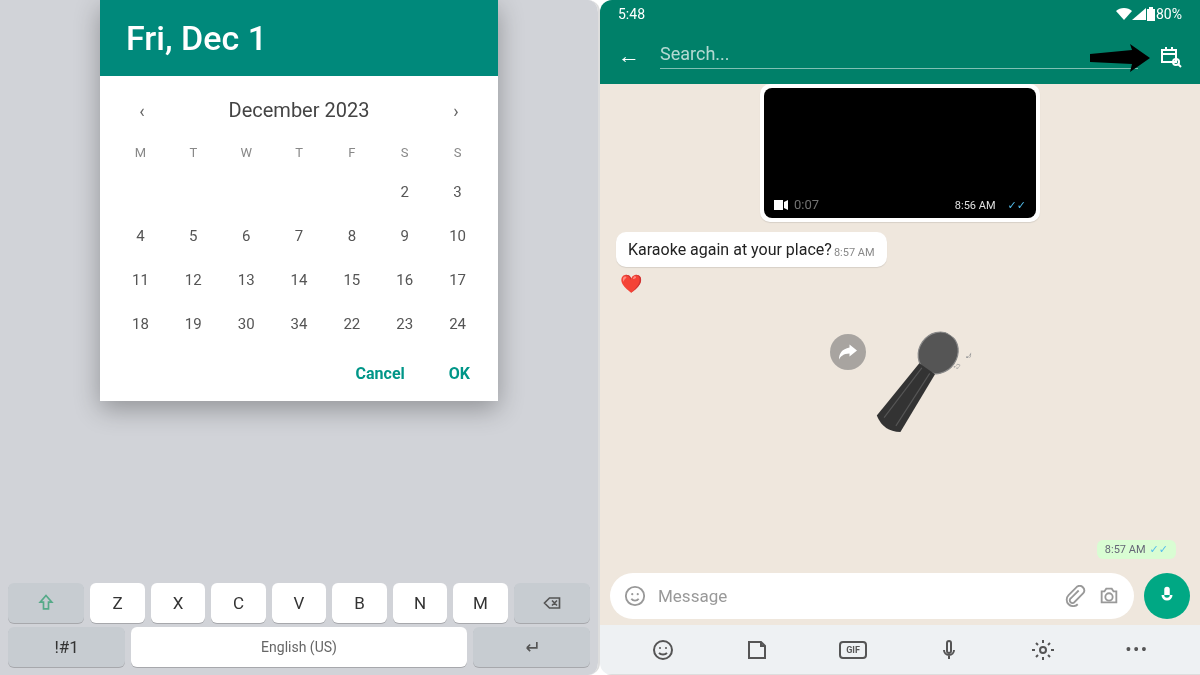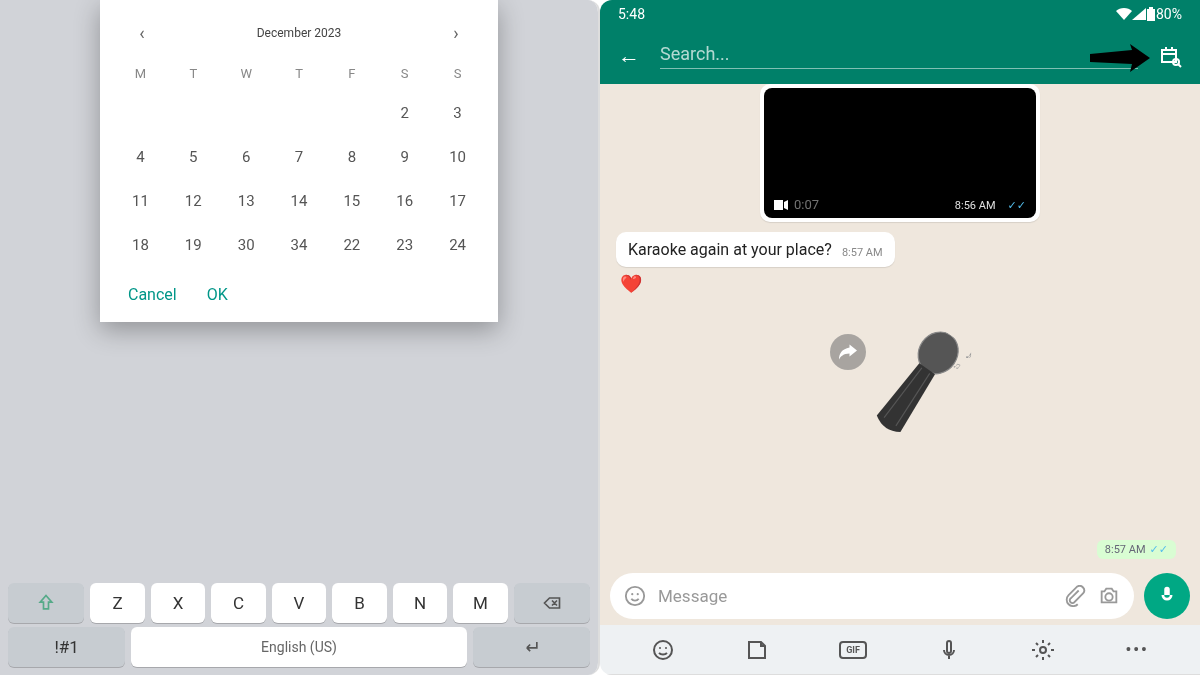--- a/index.html
+++ b/index.html
@@ -16,49 +16,49 @@
 .kkey{flex:1;height:40px;background:#fff;border-radius:6px;display:flex;align-items:center;justify-content:center;font-size:17px;color:#333;box-shadow:0 1px 0 rgba(0,0,0,.2)}
 .kkey.wide{flex:1.4;background:#c7ccd1}
 .kkey.space{flex:4;font-size:14px;color:#666}
 .kkey svg{width:20px;height:20px}
 
 .datepicker{position:absolute;top:0;left:100px;right:100px;background:#fff;box-shadow:0 8px 24px rgba(0,0,0,.3)}
 .dp-header{background:#00897b;color:#fff;padding:18px 26px}
 .dp-header-text{font-size:34px;font-weight:500}
 .dp-nav{display:flex;align-items:center;justify-content:space-between;padding:22px 30px 12px}
 .dp-nav-arrow{width:24px;text-align:center;color:#666;font-size:18px;cursor:pointer}
-.dp-month{color:#444;font-size:12px}
+.dp-month{color:#444;font-size:20px}
 .dp-grid{padding:0 14px 6px}
 .dp-row{display:flex}
 .dp-cell{flex:1;height:44px;display:flex;align-items:center;justify-content:center;font-size:15px;color:#555}
 .dp-dow{color:#888;font-size:13px;height:36px}
 .dp-cell.sel{position:relative;color:#fff}
 .dp-cell.sel::before{content:"";position:absolute;width:36px;height:36px;background:#009688;border-radius:50%;z-index:-1}
 .dp-cell.sel span{position:relative;z-index:1}
-.dp-actions{display:flex;gap:30px;padding:12px 28px 18px;color:#009688;font-size:16px;font-weight:400}
+.dp-actions{display:flex;justify-content:flex-end;gap:44px;padding:12px 28px 18px;color:#009688;font-size:16px;font-weight:700}
 
 
 .status-bar{height:28px;background:#008069;color:#ffffff;display:flex;align-items:center;justify-content:space-between;padding:0 18px;font-size:14px}
 .status-icons{display:flex;align-items:center;gap:0}
 .wa-header{height:56px;background:#008069;color:#fff;display:flex;align-items:center;padding:0 18px;gap:20px;position:relative}
 .wa-back{font-size:22px}
 .wa-search-wrap{flex:1;border-bottom:1px solid rgba(255,255,255,.5);padding-bottom:4px}
 .wa-search{background:none;border:none;color:#fff;font-size:18px;width:100%;outline:none}
 .wa-search::placeholder{color:rgba(255,255,255,.7)}
 .wa-calsearch{width:24px;height:24px}
 .arrow-annot{position:absolute;right:50px;top:16px;z-index:5}
 
 .chat-body{background:#efe7dd;height:calc(675px - 28px - 56px - 58px - 50px);padding:0 16px;position:relative;overflow:hidden}
 .vid-bubble{margin:0 auto 10px;width:280px;background:#fff;border-radius:10px;padding:4px;box-shadow:0 1px 1px rgba(0,0,0,.1)}
 .vid-inner{background:#000;height:130px;border-radius:8px;position:relative}
 .vid-meta{position:absolute;bottom:6px;left:10px;color:#737373;font-size:13px;display:flex;align-items:center;gap:6px}
 .vid-time{position:absolute;bottom:6px;right:10px;color:#e0e0e0;font-size:11px;display:flex;align-items:center;gap:12px}
 .ticks{color:#53bdeb}
 .in-bubble{background:#fff;border-radius:10px;padding:8px 12px;display:inline-block;box-shadow:0 1px 1px rgba(0,0,0,.1);position:relative;margin-bottom:6px}
-.in-bubble-row{display:flex;align-items:flex-end;gap:10px}
+.in-bubble-row{display:flex;align-items:flex-end;gap:2px}
 .in-text{font-size:16px;color:#222}
 .in-time{font-size:11px;color:#888}
 .heart{font-size:18px;margin-left:4px}
 .sticker-block{margin-top:30px;text-align:center;position:relative}
 .fwd-badge{display:inline-flex;width:36px;height:36px;background:rgba(120,120,120,.6);border-radius:50%;align-items:center;justify-content:center;color:#fff;position:absolute;left:50%;top:10px;transform:translateX(-70px)}
 .mic-sticker{display:inline-block;transform:rotate(35deg);margin-left:30px}
 .out-time{position:absolute;right:24px;bottom:8px;background:#d9fdd3;border-radius:6px;padding:3px 8px;font-size:11px;color:#667;display:flex;align-items:center;gap:4px}
 
 .input-bar{height:58px;background:#efe7dd;display:flex;align-items:center;padding:0 10px;gap:10px}
 .input-pill{flex:1;background:#fff;border-radius:28px;height:46px;display:flex;align-items:center;padding:0 14px;gap:12px;color:#999}
@@ -97,20 +97,23 @@
     <div class="kkey wide">!#1</div>
     <div class="kkey space">English (US)</div>
     <div class="kkey wide">
         <svg viewBox="0 0 24 24">
           <path fill="none" stroke="#555" stroke-width="2" d="M19 6v7H7m0 0l4-4m-4 4l4 4"></path>
         </svg>
       </div>
   </div>
 
   <div class="datepicker">
+    <div class="dp-header">
+      <div class="dp-header-text">Fri, Dec 1</div>
+    </div>
     <div class="dp-nav">
       <div class="dp-nav-arrow">‹</div>
       <div class="dp-month">December 2023</div>
       <div class="dp-nav-arrow">›</div>
     </div>
     <div class="dp-grid">
       <div class="dp-row" id="dow-row">
           <div class="dp-cell dp-dow">M</div>
           <div class="dp-cell dp-dow">T</div>
           <div class="dp-cell dp-dow">W</div>

